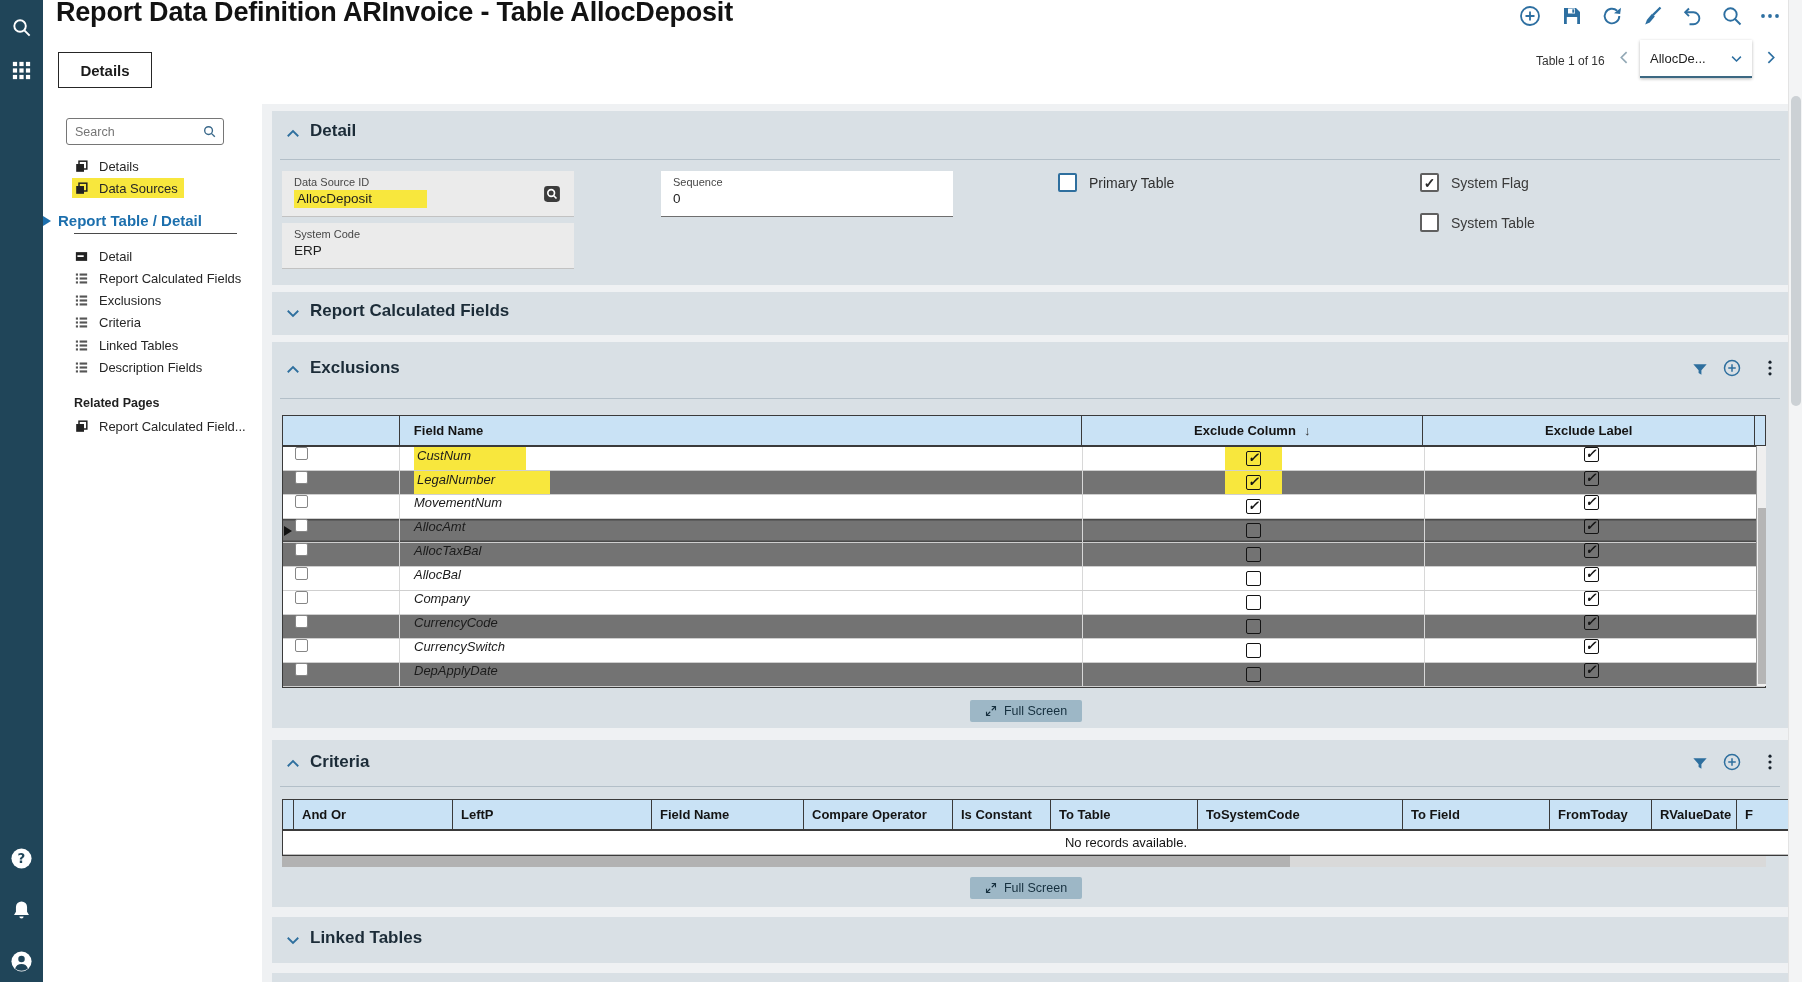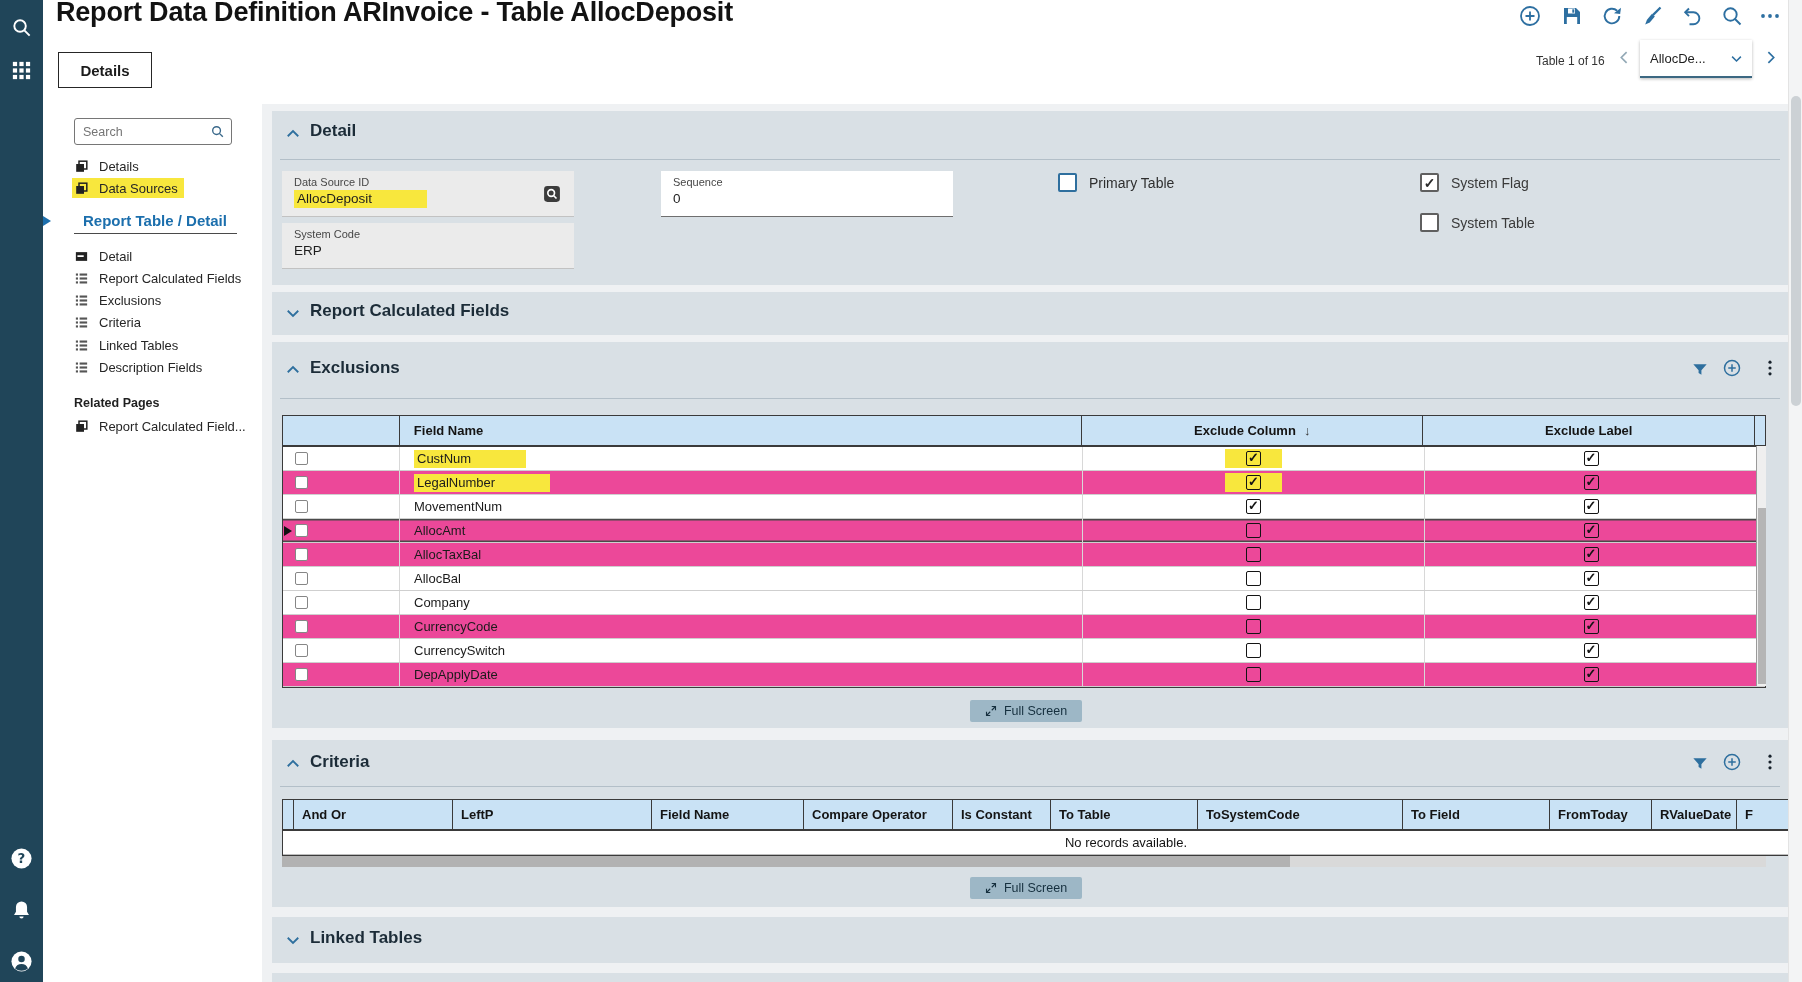--- a/index.html
+++ b/index.html
@@ -23,32 +23,32 @@
   .pgchev { position:absolute; top:49px; width:17px; height:17px; }
   .pgchev svg { width:100%; height:100%; }
   #table-dd { position:absolute; left:1640px; top:40px; width:112px; height:38px; background:#fff;
     box-shadow:0 1px 3px rgba(0,0,0,.28); border-bottom:2px solid #3c6882;
     display:flex; align-items:center; padding:0 8px 0 10px; cursor:pointer; }
   #table-dd .val { font-size:13px; color:#1d1d1d; flex:1; }
   #table-dd svg { width:15px; height:15px; color:#2d6fa1; }
 
   
   #sidebar { position:absolute; left:43px; top:90px; width:219px; height:892px; background:#fff; }
-  #side-search { position:absolute; left:31px; top:28px; width:158px; height:27px;
+  #side-search { position:absolute; left:23px; top:28px; width:158px; height:27px;
     border:1px solid #767676; border-radius:3px; background:#fff; display:flex; align-items:center; }
   #side-search input { border:0; outline:none; flex:1; min-width:0; font-size:12.5px; padding-left:8px;
     font-family:"Liberation Sans",sans-serif; color:#333; }
   #side-search input::placeholder { color:#757575; }
   #side-search svg { width:15px; height:15px; color:#39688a; margin-right:6px; flex:0 0 auto; }
   .nav-row { position:absolute; left:31px; height:20px; display:flex; align-items:center; cursor:pointer; }
   .nav-row .nic { width:15px; height:15px; margin-right:10px; flex:0 0 auto; }
   .nav-row .nic svg { width:100%; height:100%; display:block; }
   .nav-row .nlbl { font-size:13px; color:#262626; white-space:nowrap; }
   .nav-row.hl-item { background:#f8e73d; padding:0 6px 0 2px; left:29px; }
-  #side-heading { position:absolute; left:40px; top:122px; font-size:15px; font-weight:700; color:#1c6fad; cursor:pointer; }
+  #side-heading { position:absolute; left:15px; top:122px; font-size:15px; font-weight:700; color:#1c6fad; cursor:pointer; }
   #side-heading-mark { position:absolute; left:0px; top:126px; width:0; height:0;
     border-left:8px solid #1c6fad; border-top:5px solid transparent; border-bottom:5px solid transparent; }
   #side-heading-rule { position:absolute; left:31px; top:143px; width:163px; height:1px; background:#4a4a4a; }
   .side-subhead { position:absolute; left:31px; font-size:12.5px; font-weight:700; color:#1f1f1f; }
 
   
   #main-bg { position:absolute; left:262px; top:104px; width:1526px; height:878px; background:#eff1f3; }
   .panel { position:absolute; left:272px; width:1516px; background:#d9e0e5; }
   .sec-chev { position:absolute; left:12px; width:18px; height:18px; color:#2e6f9e; cursor:pointer; }
   .sec-chev svg { width:100%; height:100%; display:block; }
@@ -79,23 +79,23 @@
   .cblbl { font-size:14px; color:#3a3a3a; }
 
   
   .grid { position:absolute; left:10px; overflow:hidden; border:1px solid #3a3a3a; background:#fff; }
   .ghead { display:flex; background:#c9e2f5; border-bottom:2px solid #3a3a3a; }
   .gh { height:29px; border-right:1px solid #3a3a3a; font-size:13px; font-weight:700; color:#141414;
     display:flex; align-items:center; justify-content:center; overflow:hidden; white-space:nowrap; }
   .gh:last-child { border-right:0; }
   .gh.left { justify-content:flex-start; padding-left:14px; }
   .grow { display:flex; height:24px; background:#fff; border-bottom:1px solid #cfcfcf; position:relative; }
-  .grow.alt { background:#ec4899; }
+  .grow.alt { background:#737373; }
   .grow.sel { box-shadow:inset 0 1.5px 0 #4a4a4a, inset 0 -1.5px 0 #4a4a4a; }
-  .gc { border-right:1px solid #d8d8d8; display:flex; align-items:center; overflow:hidden; }
+  .gc { border-right:1px solid #d8d8d8; display:flex; overflow:hidden;font-style:italic; }
   .gc:last-child { border-right:0; }
   .c-sel  { width:117px; padding-left:12px; }
   .c-field{ width:683px; padding-left:14px; font-size:13px; color:#1b1b1b; }
   .c-exc  { width:342px; justify-content:center; }
   .c-excl { width:332px; justify-content:center; }
   .selbox { width:13px; height:13px; border:1.5px solid #868686; border-radius:2px; background:#fff; cursor:pointer; }
   .rowmark { position:absolute; left:1px; top:7px; width:0; height:0;
     border-left:8px solid #111; border-top:5px solid transparent; border-bottom:5px solid transparent; }
   .gridcheck { width:15px; height:15px; border:1.7px solid #141414; border-radius:2px; background:transparent;
     display:flex; align-items:center; justify-content:center; cursor:pointer; }

